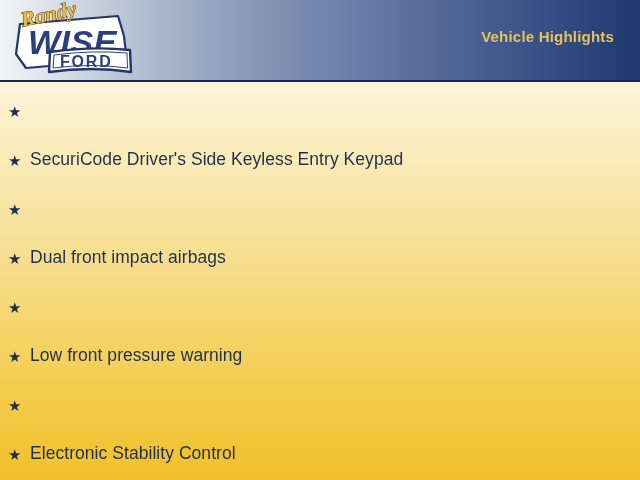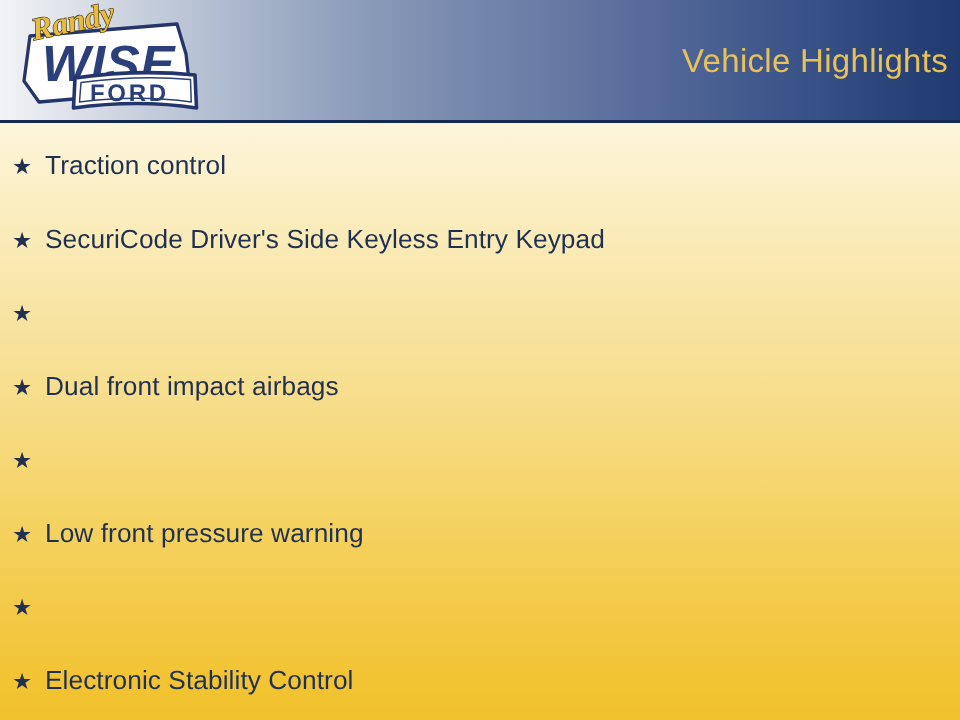--- a/index.html
+++ b/index.html
@@ -52,24 +52,24 @@
         #465d90 76%,
         #375085 85%,
         #2a4479 93%,
         #1f3a6e 100%);
     border-bottom: 2px solid #142a52;
     box-sizing: border-box;
   }
 
   .header-title {
     position: absolute;
-    right: 8px;
+    right: 26px;
     top: 28px;
-    font-size: 22px;
-    font-weight: 400;
+    font-size: 15px;
+    font-weight: 700;
     letter-spacing: 0.2px;
     color: #e7c25c;
     white-space: nowrap;
   }
 
   
   .logo {
     position: absolute;
     left: 6px;
     top: 2px;
@@ -144,21 +144,20 @@
       </svg>
     </div>
 
     <div class="header-title">Vehicle Highlights</div>
   </div>
 
   <div class="list">
 
     <div class="item">
       <span class="bullet">★</span>
-      <span class="item-label">Traction control</span>
     </div>
 
     <div class="item">
       <span class="bullet">★</span>
       <span class="item-label">SecuriCode Driver's Side Keyless Entry Keypad</span>
     </div>
 
     <div class="item">
       <span class="bullet">★</span>
     </div>

